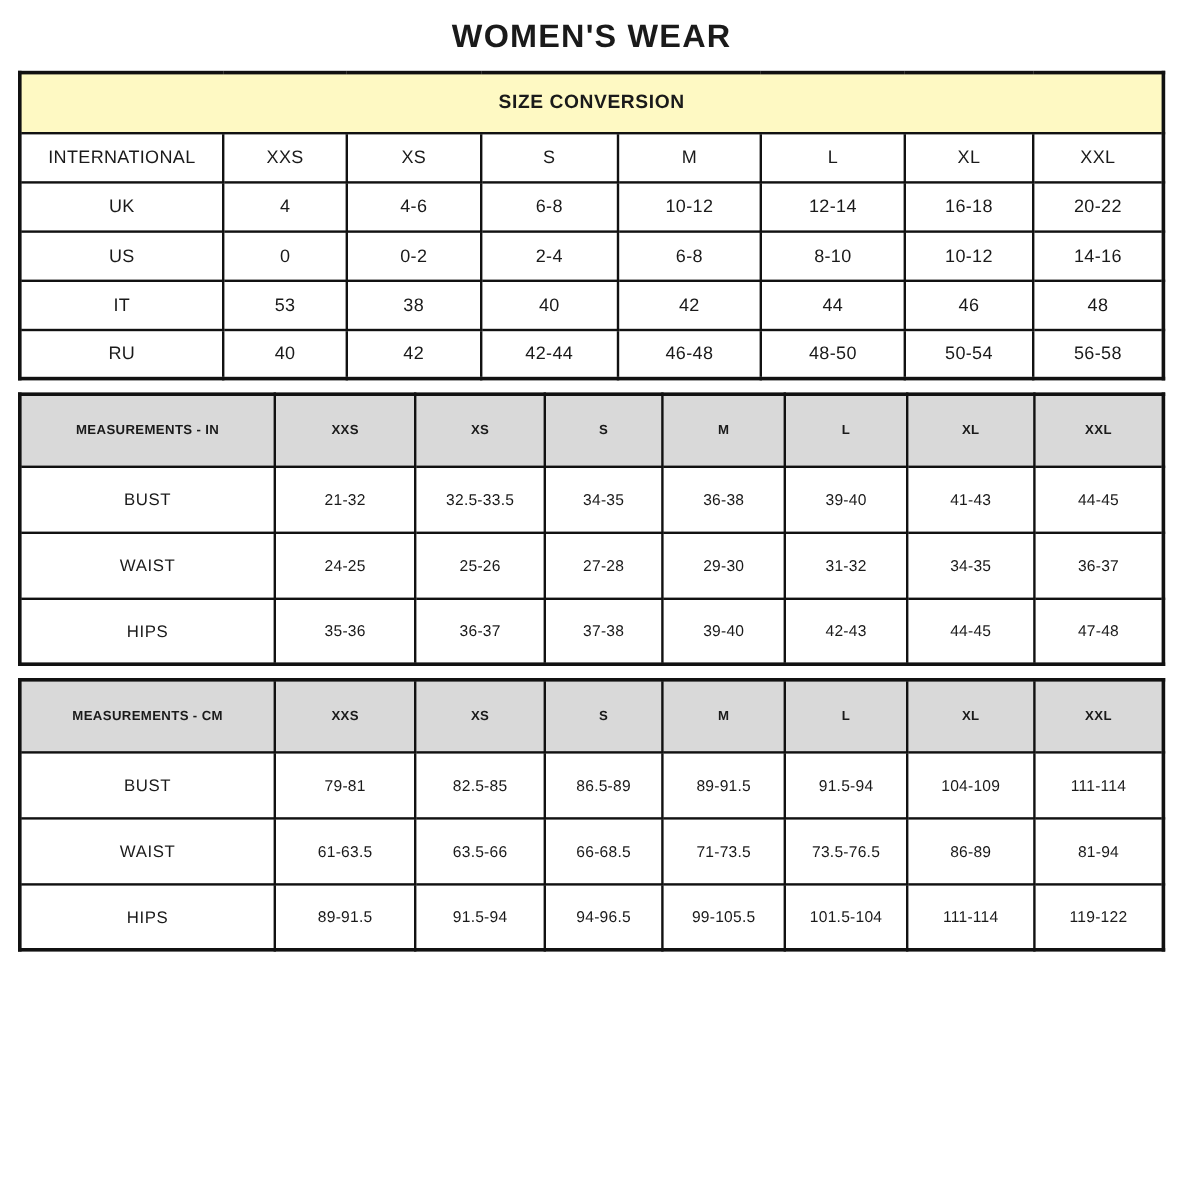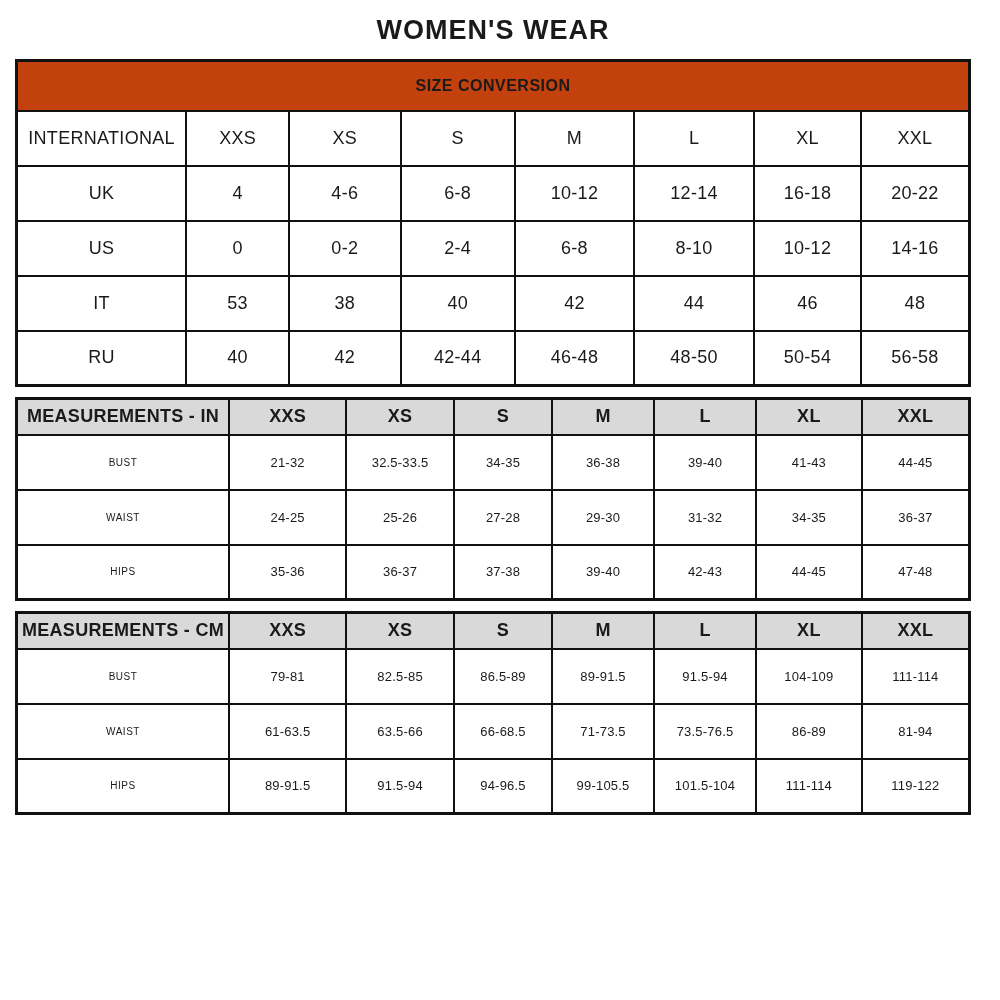--- a/index.html
+++ b/index.html
@@ -27,37 +27,37 @@
   table, th, td { border: 2px solid #111111; }
   table { border-width: 3px; }
   th, td {
     text-align: center;
     vertical-align: middle;
     padding: 0 2px;
     font-weight: 400;
   }
   
   .conv .band td {
-    background: #c2410c;
+    background: #fef9c3;
     font-weight: 700;
     font-size: 16px;
     letter-spacing: 0.5px;
     height: 50px;
   }
-  .conv td { font-size: 18px; height: 55px; letter-spacing: 0.3px; }
+  .conv td { font-size: 15px; height: 41px; letter-spacing: 0.3px; }
   
   .meas .band th {
     background: #d9d9d9;
     font-weight: 700;
-    font-size: 18px;
+    font-size: 11px;
     letter-spacing: 0.3px;
-    height: 36px;
+    height: 60px;
   }
   .meas td { font-size: 13px; height: 55px; letter-spacing: 0.2px; }
-  .meas td.rowlabel { font-size: 10px; letter-spacing: 0.5px; }
+  .meas td.rowlabel { font-size: 14px; letter-spacing: 0.5px; }
 </style>
 </head>
 <body>
 
 <div class="page">
 
   <div class="title">WOMEN'S WEAR</div>
 
   <table class="conv">
     <colgroup>

